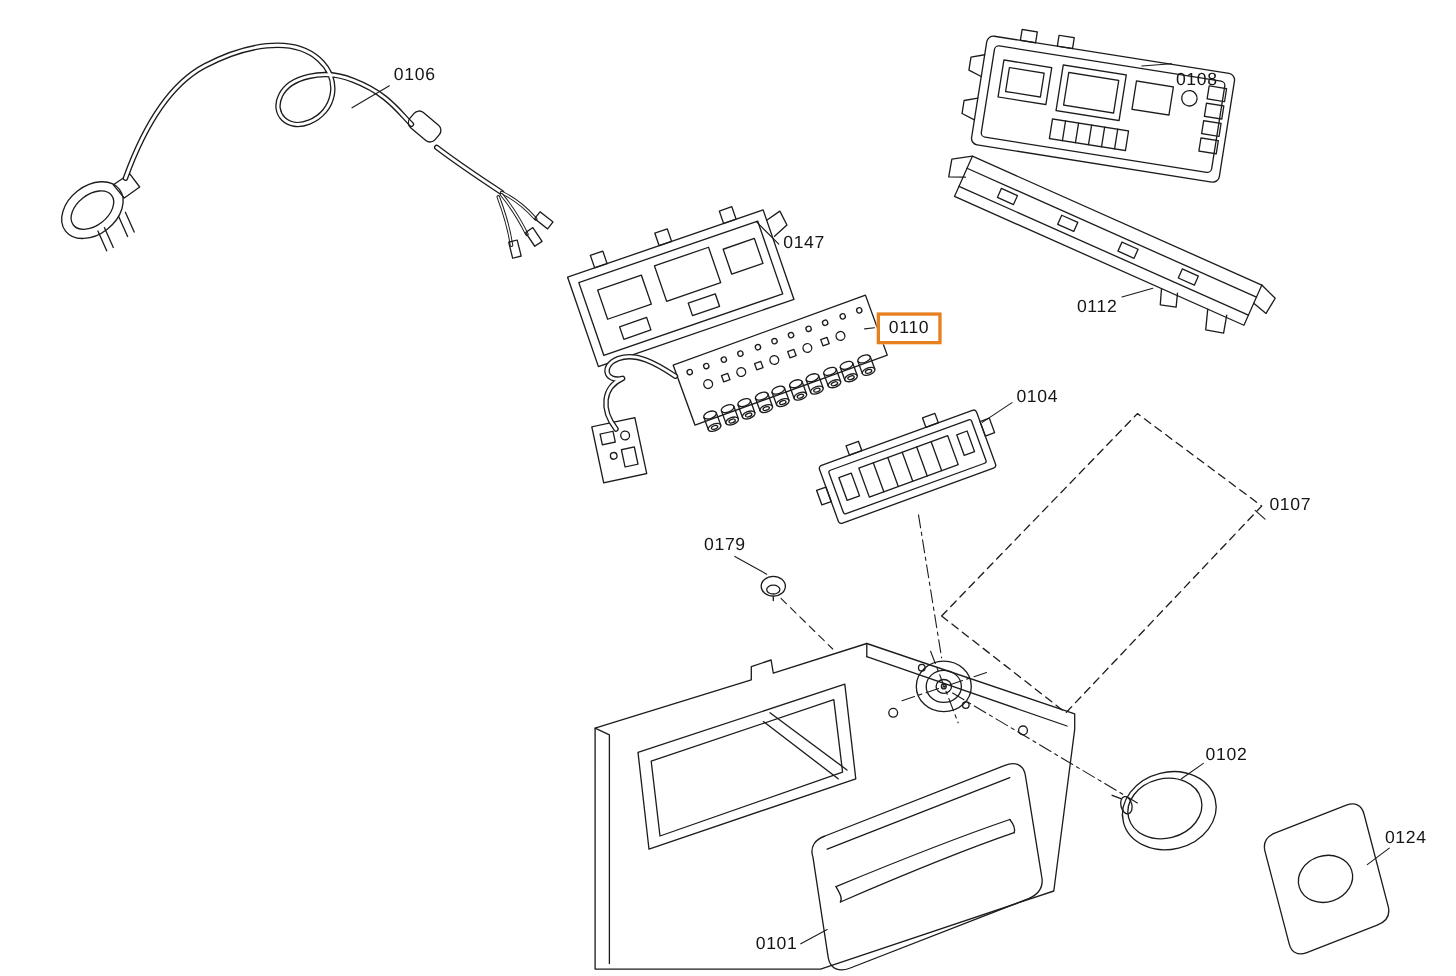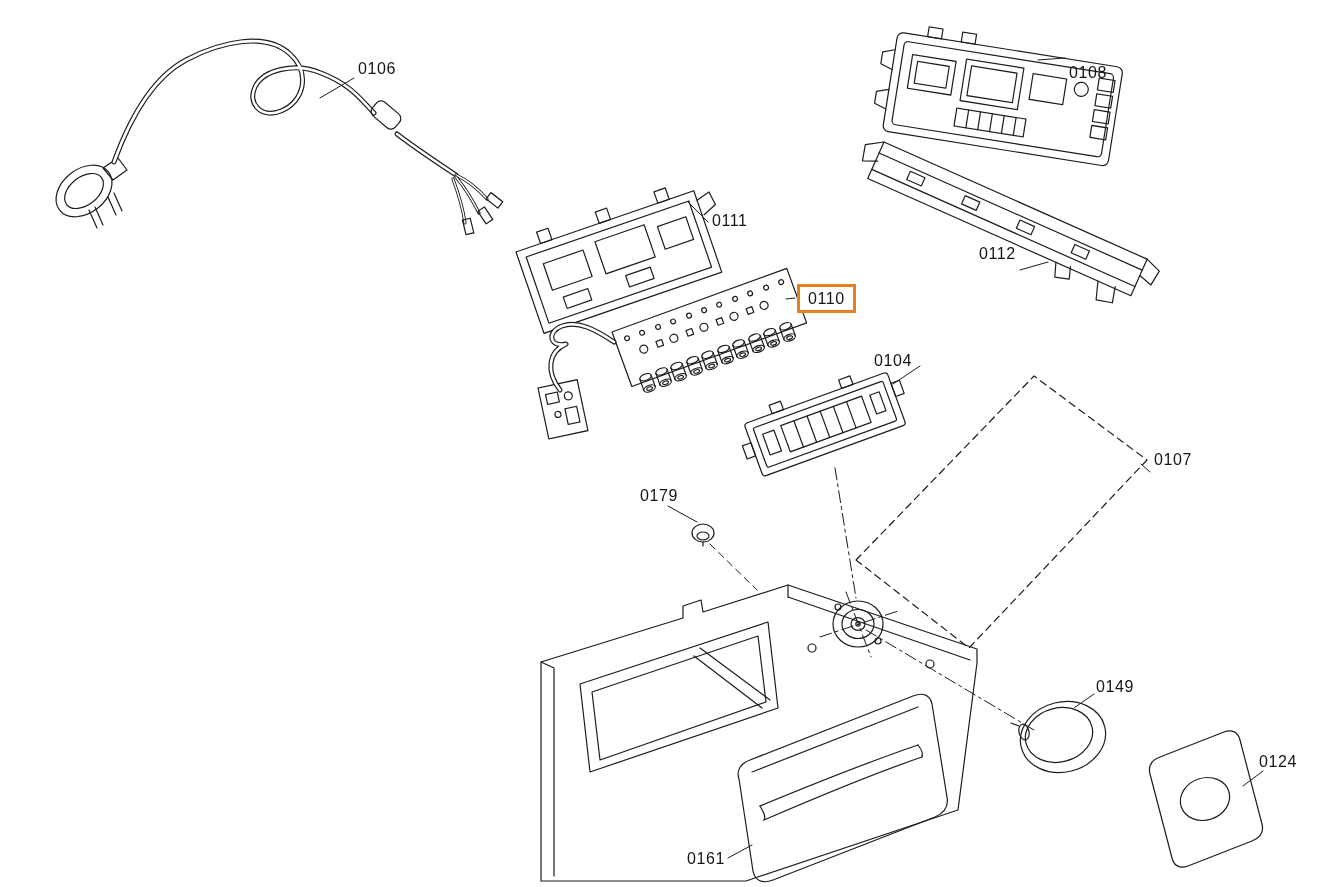--- a/index.html
+++ b/index.html
@@ -303,23 +303,23 @@
         <line x1="1150" y1="472" x2="1141" y2="464"></line>
         <line x1="1094" y1="694" x2="1074" y2="708"></line>
         <line x1="728" y1="858" x2="752" y2="845"></line>
         <line x1="1263" y1="771" x2="1243" y2="786"></line>
       </g>
     </g>
   </svg>
 
   <div class="part-label" style="left:358px;top:61px">0106</div>
   <div class="part-label" style="left:1069px;top:65px">0108</div>
-  <div class="part-label" style="left:712px;top:213px">0111</div>
+  <div class="part-label" style="left:712px;top:213px">0147</div>
   <div class="part-label hl" style="left: 797px; top: 284px; border-color: rgb(232, 127, 31);">0110</div>
-  <div class="part-label" style="left:979px;top:246px">0112</div>
-  <div class="part-label" style="left:874px;top:353px">0104</div>
+  <div class="part-label" style="left:979px;top:272px">0112</div>
+  <div class="part-label" style="left:924px;top:353px">0104</div>
   <div class="part-label" style="left:640px;top:488px">0179</div>
   <div class="part-label" style="left:1154px;top:452px">0107</div>
-  <div class="part-label" style="left:1096px;top:679px">0149</div>
-  <div class="part-label" style="left:687px;top:851px">0161</div>
+  <div class="part-label" style="left:1096px;top:679px">0102</div>
+  <div class="part-label" style="left:687px;top:851px">0101</div>
   <div class="part-label" style="left:1259px;top:754px">0124</div>
 
 </div>
 
 </body></html>

